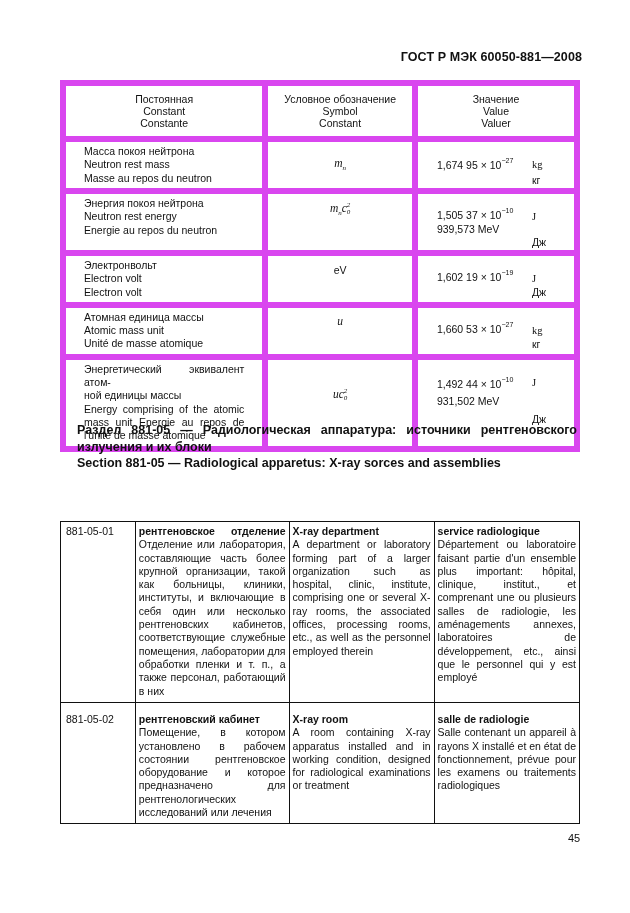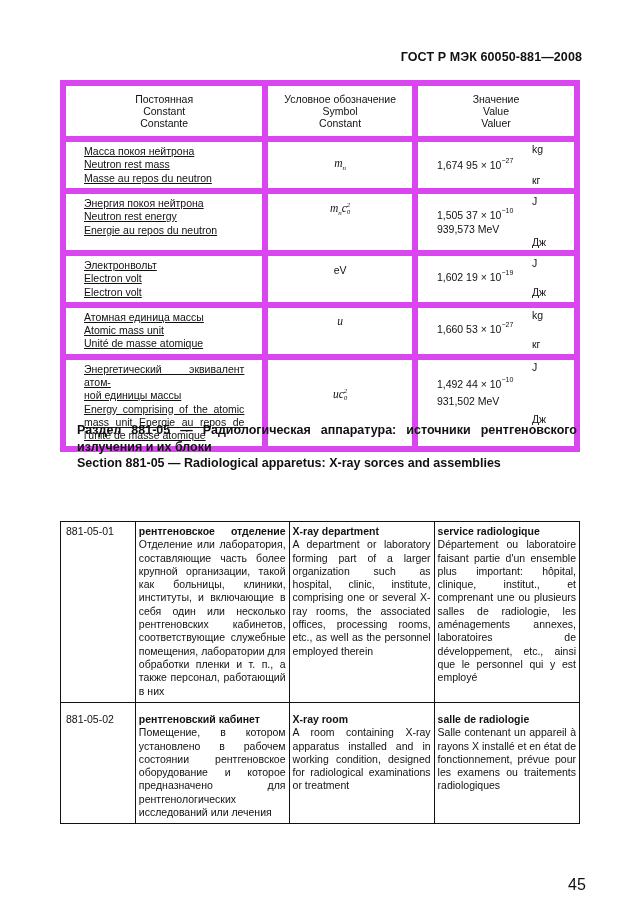--- a/index.html
+++ b/index.html
@@ -4,38 +4,38 @@
 <style>
   html, body { margin:0; padding:0; background:#ffffff; }
   body { width:630px; height:913px; position:relative; overflow:hidden;
          font-family:"Liberation Sans", sans-serif; color:#111; }
   .doc-code { position:absolute; top:50px; right:48px; font-weight:bold; font-size:12.5px; letter-spacing:0.1px; }
   table { border-collapse:collapse; position:absolute; }
   #const-table { left:60px; top:80px; width:520px; font-size:10.5px; }
   #const-table td, #const-table th { border:6px solid #d946ef; vertical-align:top; padding:0; }
   #const-table th { font-weight:normal; text-align:center; line-height:12px; padding:7px 4px 7px; height:34px; }
   #const-table tr.hdr th { border-bottom:3px double #111; }
-  #const-table td.name { padding:3px 18px; line-height:13.3px; width:179px;text-decoration:underline; }
+  #const-table td.name { padding:3px 18px; line-height:13.3px; width:179px; }
   #const-table td.sym { text-align:center; width:160px; font-style:italic; font-family:"Liberation Serif", serif; font-size:11.5px; }
   #const-table td.val { width:179px; position:relative; }
   .val-box { position:relative; height:100%; }
-  .unit-top { position:absolute; left:114px; top:1px; }
+  .unit-top { position:absolute; left:114px; top:17px;font-family:Liberation Serif, serif; }
   .unit-bot { position:absolute; left:114px; bottom:2px; }
   .val-main { position:absolute; left:19px; }
   sup { font-size:7px; vertical-align:6px; line-height:0; }
   .just { text-align:justify; text-align-last:left; }
   .section-heading { position:absolute; left:77px; top:422px; width:500px; font-weight:bold; font-size:12.5px; line-height:16.5px; }
   #term-table { left:60px; top:521px; width:520px; font-size:10.5px; }
   #term-table td { border:1px solid #111; vertical-align:top; padding:3px 3px 4px; line-height:13.3px; }
   #term-table td.num { width:67px; padding-left:5px; }
   #term-table td.ru { width:148px;margin-left:44px; }
   #term-table td.en { width:140px; }
   #term-table td.fr { width:140px; }
   .term { font-weight:bold; display:block; }
-  .page-number { position:absolute; top:876px; left:568px; font-size:16px; }
+  .page-number { position:absolute; top:832px; left:568px; font-size:11px; }
 </style>
 </head>
 <body>
 
 <div class="doc-code">ГОСТ Р МЭК 60050-881—2008</div>
 
 <table id="const-table">
   <tbody>
       <tr class="hdr">
     <th>

